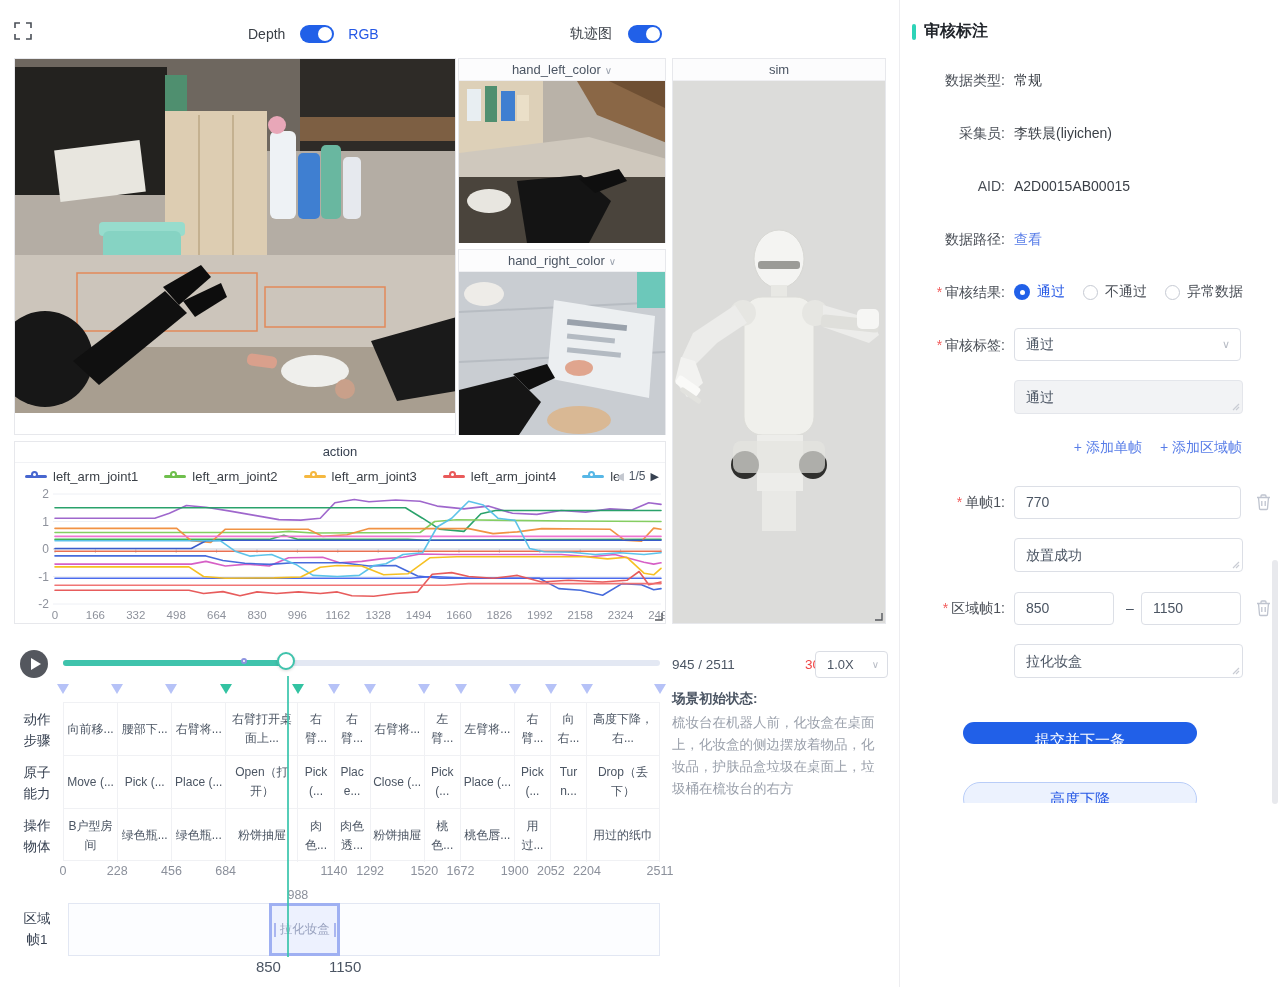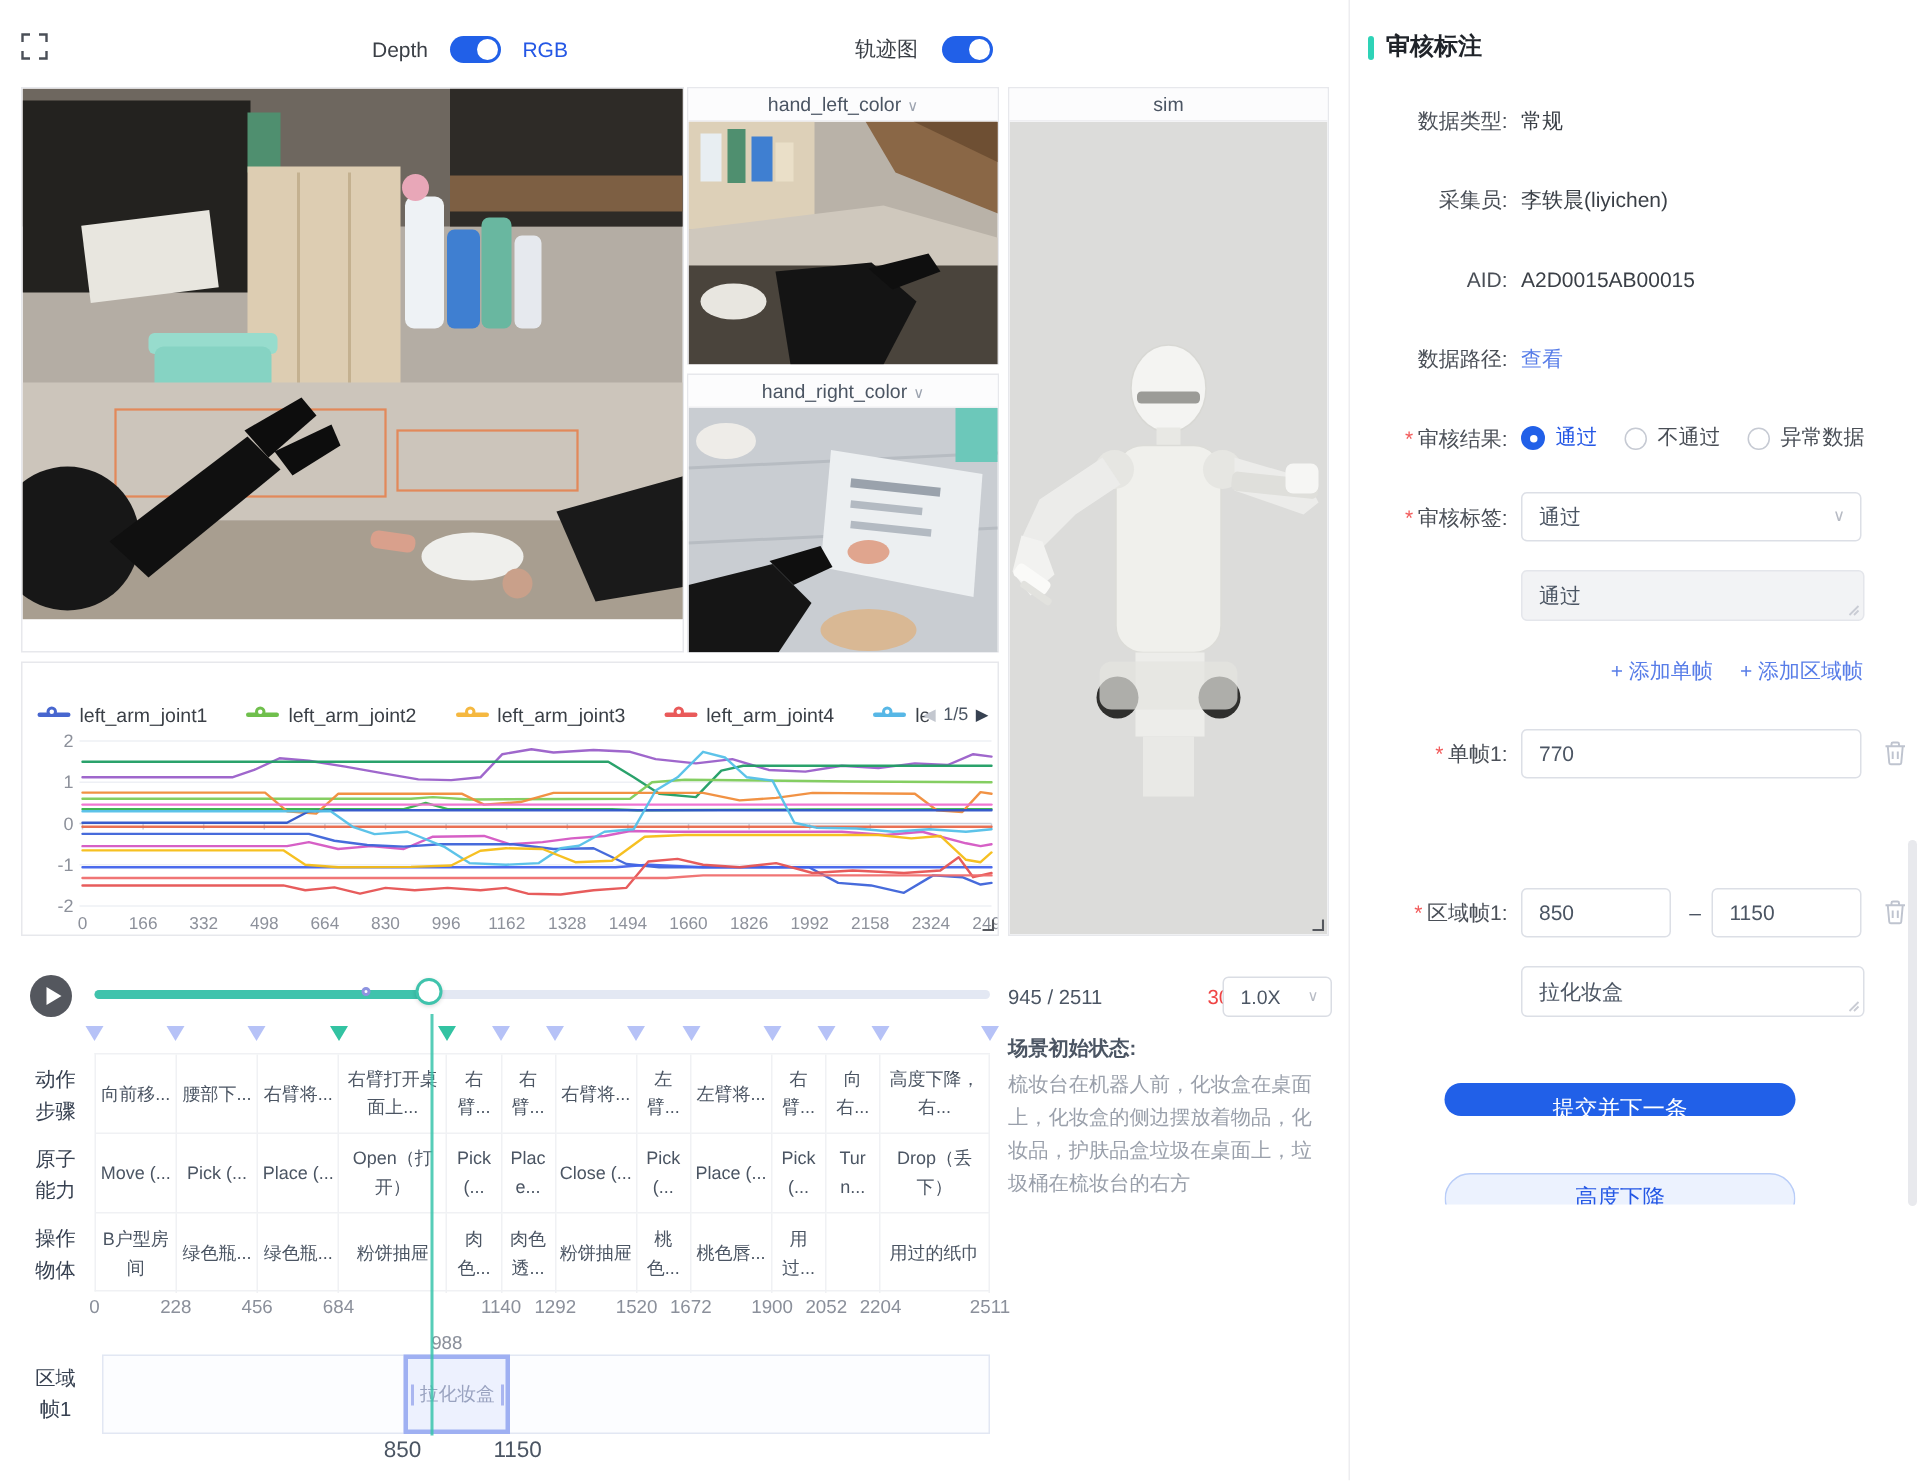--- a/index.html
+++ b/index.html
@@ -230,20 +230,21 @@
         <rect x="60" y="360" width="92" height="32" rx="8" fill="#e4e4e0" opacity="0.7"></rect>
         <rect x="89" y="410" width="34" height="40" fill="#e9e9e6"></rect>
       </svg>
       <svg class="corner-handle" width="9" height="9" viewBox="0 0 9 9">
         <path d="M8 1v7H1M8 5v3H5" fill="none" stroke="#55585e" stroke-width="1.4"></path>
       </svg>
     </div>
   </div>
 
   <div id="panel-action">
+    <div id="action-title">action</div>
     <div id="legend">
         <span class="legend-item">
           <span class="legend-icon">
             <span class="lline" style="background:#4766cf"></span>
             <span class="lcirc" style="border-color:#4766cf"></span>
           </span>
           <span class="legend-label">left_arm_joint1</span>
         </span>
         <span class="legend-item">
           <span class="legend-icon">
@@ -502,20 +503,26 @@
   <div class="add-links">
     <span class="link">+ 添加单帧</span>
     <span class="link">+ 添加区域帧</span>
   </div>
 
   <div class="f-label" style="top:494px"><span class="req">*</span><span>单帧1:</span></div>
   <div class="ctl inp" style="top:486px;width:227px"><span>770</span></div>
   <svg class="trash" style="top:493px" viewBox="0 0 17 18">
     <path d="M2 4.5h13M6 4.5V3a1 1 0 011-1h3a1 1 0 011 1v1.5M3.5 4.5l1 11a1 1 0 001 1h6a1 1 0 001-1l1-11M6.8 8v5M10.2 8v5" fill="none" stroke="#bfc4cf" stroke-width="1.3"></path>
   </svg>
+  <div class="note-box ctl" style="top:538px">
+    <span>放置成功</span>
+    <svg class="resize-corner" width="8" height="8" viewBox="0 0 8 8">
+        <path d="M7 1L1 7M7 4L4 7" stroke="#c9ccd4" stroke-width="1.2"></path>
+      </svg>
+  </div>
 
   <div class="f-label" style="top:600px"><span class="req">*</span><span>区域帧1:</span></div>
   <div class="ctl inp" style="top:592px;width:100px"><span>850</span></div>
   <div class="dash" style="top:600px">–</div>
   <div class="ctl inp" style="top:592px;left:1141px;width:100px"><span>1150</span></div>
   <svg class="trash" style="top:599px" viewBox="0 0 17 18">
     <path d="M2 4.5h13M6 4.5V3a1 1 0 011-1h3a1 1 0 011 1v1.5M3.5 4.5l1 11a1 1 0 001 1h6a1 1 0 001-1l1-11M6.8 8v5M10.2 8v5" fill="none" stroke="#bfc4cf" stroke-width="1.3"></path>
   </svg>
   <div class="note-box ctl" style="top:644px">
     <span>拉化妆盒</span>

